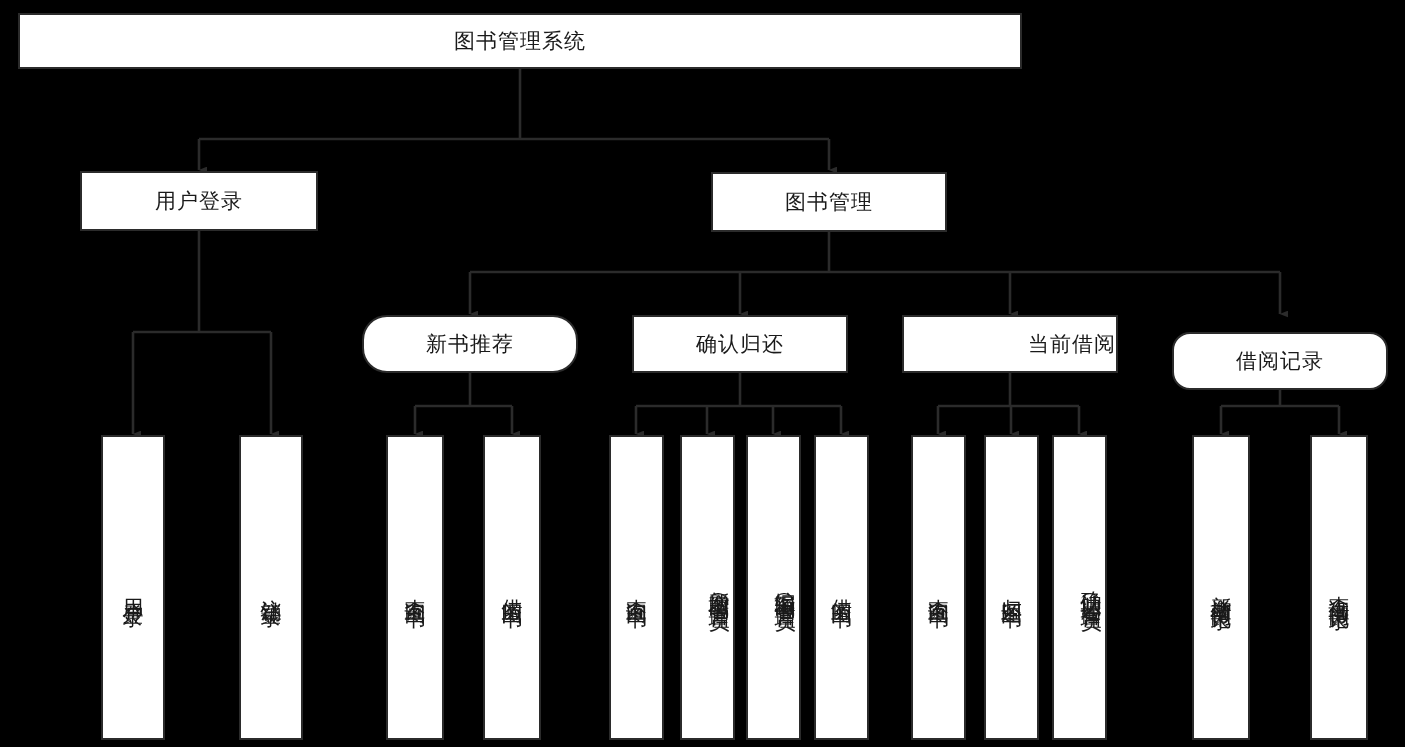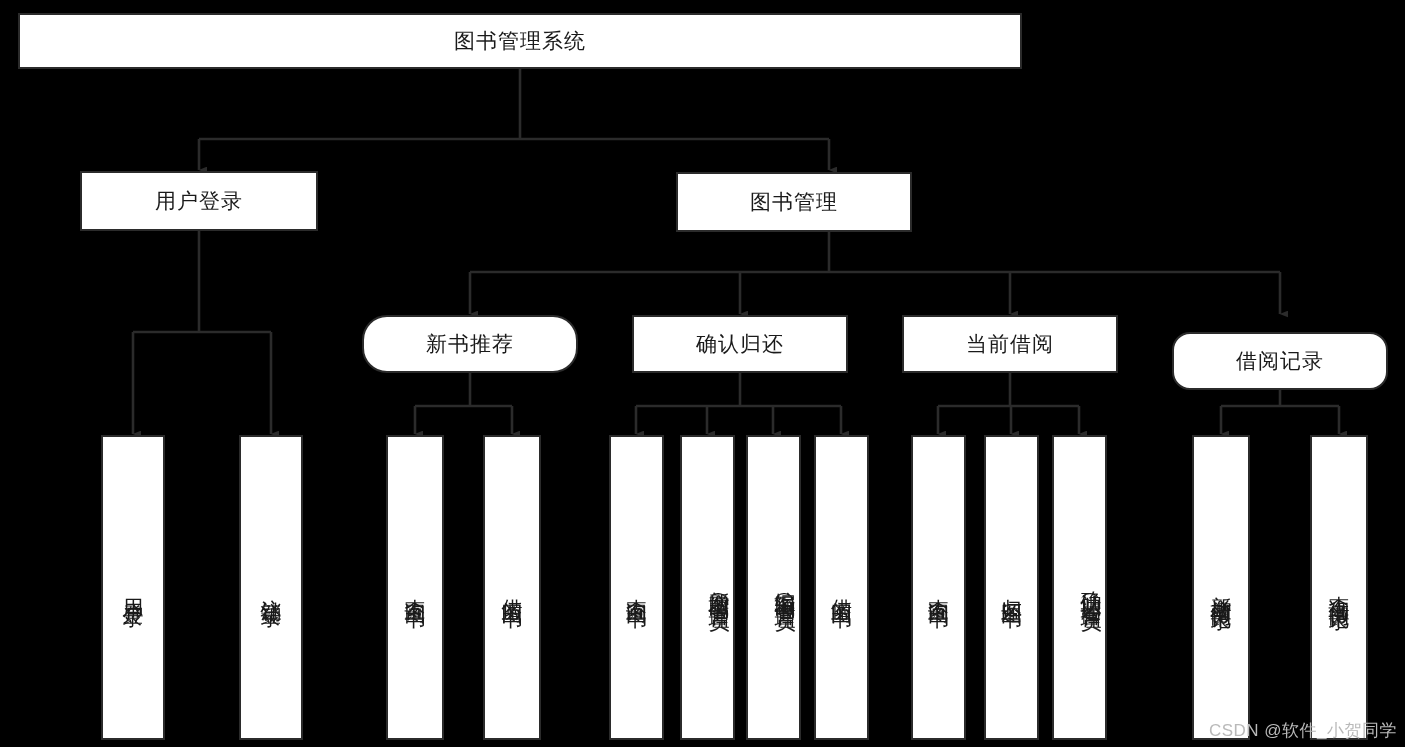--- a/index.html
+++ b/index.html
@@ -114,30 +114,30 @@
       </g>
   </svg>
 
   <div id="nodes-layer">
       <div class="node horiz" style="left: 18px; top: 13px; width: 1004px; height: 56px;">
         <span>图书管理系统</span>
       </div>
       <div class="node horiz" style="left: 80px; top: 171px; width: 238px; height: 60px;">
         <span>用户登录</span>
       </div>
-      <div class="node horiz" style="left: 676px; top: 172px; width: 236px; height: 60px;">
+      <div class="node horiz" style="left: 711px; top: 172px; width: 236px; height: 60px;">
         <span>图书管理</span>
       </div>
       <div class="node horiz" style="left: 362px; top: 315px; width: 216px; height: 58px; border-radius: 25px;">
         <span>新书推荐</span>
       </div>
       <div class="node horiz" style="left: 632px; top: 315px; width: 216px; height: 58px;">
         <span>确认归还</span>
       </div>
-      <div class="node horiz" style="left: 902px; top: 315px; width: 216px; height: 58px;">
+      <div class="node horiz" style="left: 902px; top: 315px; width: 216px; height: 58px; justify-content: flex-end;">
         <span>当前借阅</span>
       </div>
       <div class="node horiz" style="left: 1172px; top: 332px; width: 216px; height: 58px; border-radius: 18px;">
         <span>借阅记录</span>
       </div>
       <div class="node vert mid" style="left: 101px; top: 435px; width: 64px; height: 305px;">
         <span>用户登录</span>
       </div>
       <div class="node vert mid" style="left: 239px; top: 435px; width: 64px; height: 305px;">
         <span>注销登录</span>
@@ -170,14 +170,13 @@
         <span>确认归还（管理员）</span>
       </div>
       <div class="node vert mid" style="left: 1192px; top: 435px; width: 58px; height: 305px;">
         <span>新增借阅记录</span>
       </div>
       <div class="node vert mid" style="left: 1310px; top: 435px; width: 58px; height: 305px;">
         <span>查询借阅记录</span>
       </div>
     </div>
 
-  <div id="watermark">CSDN @软件_小贺同学</div>
 </div>
 
 </body></html>

